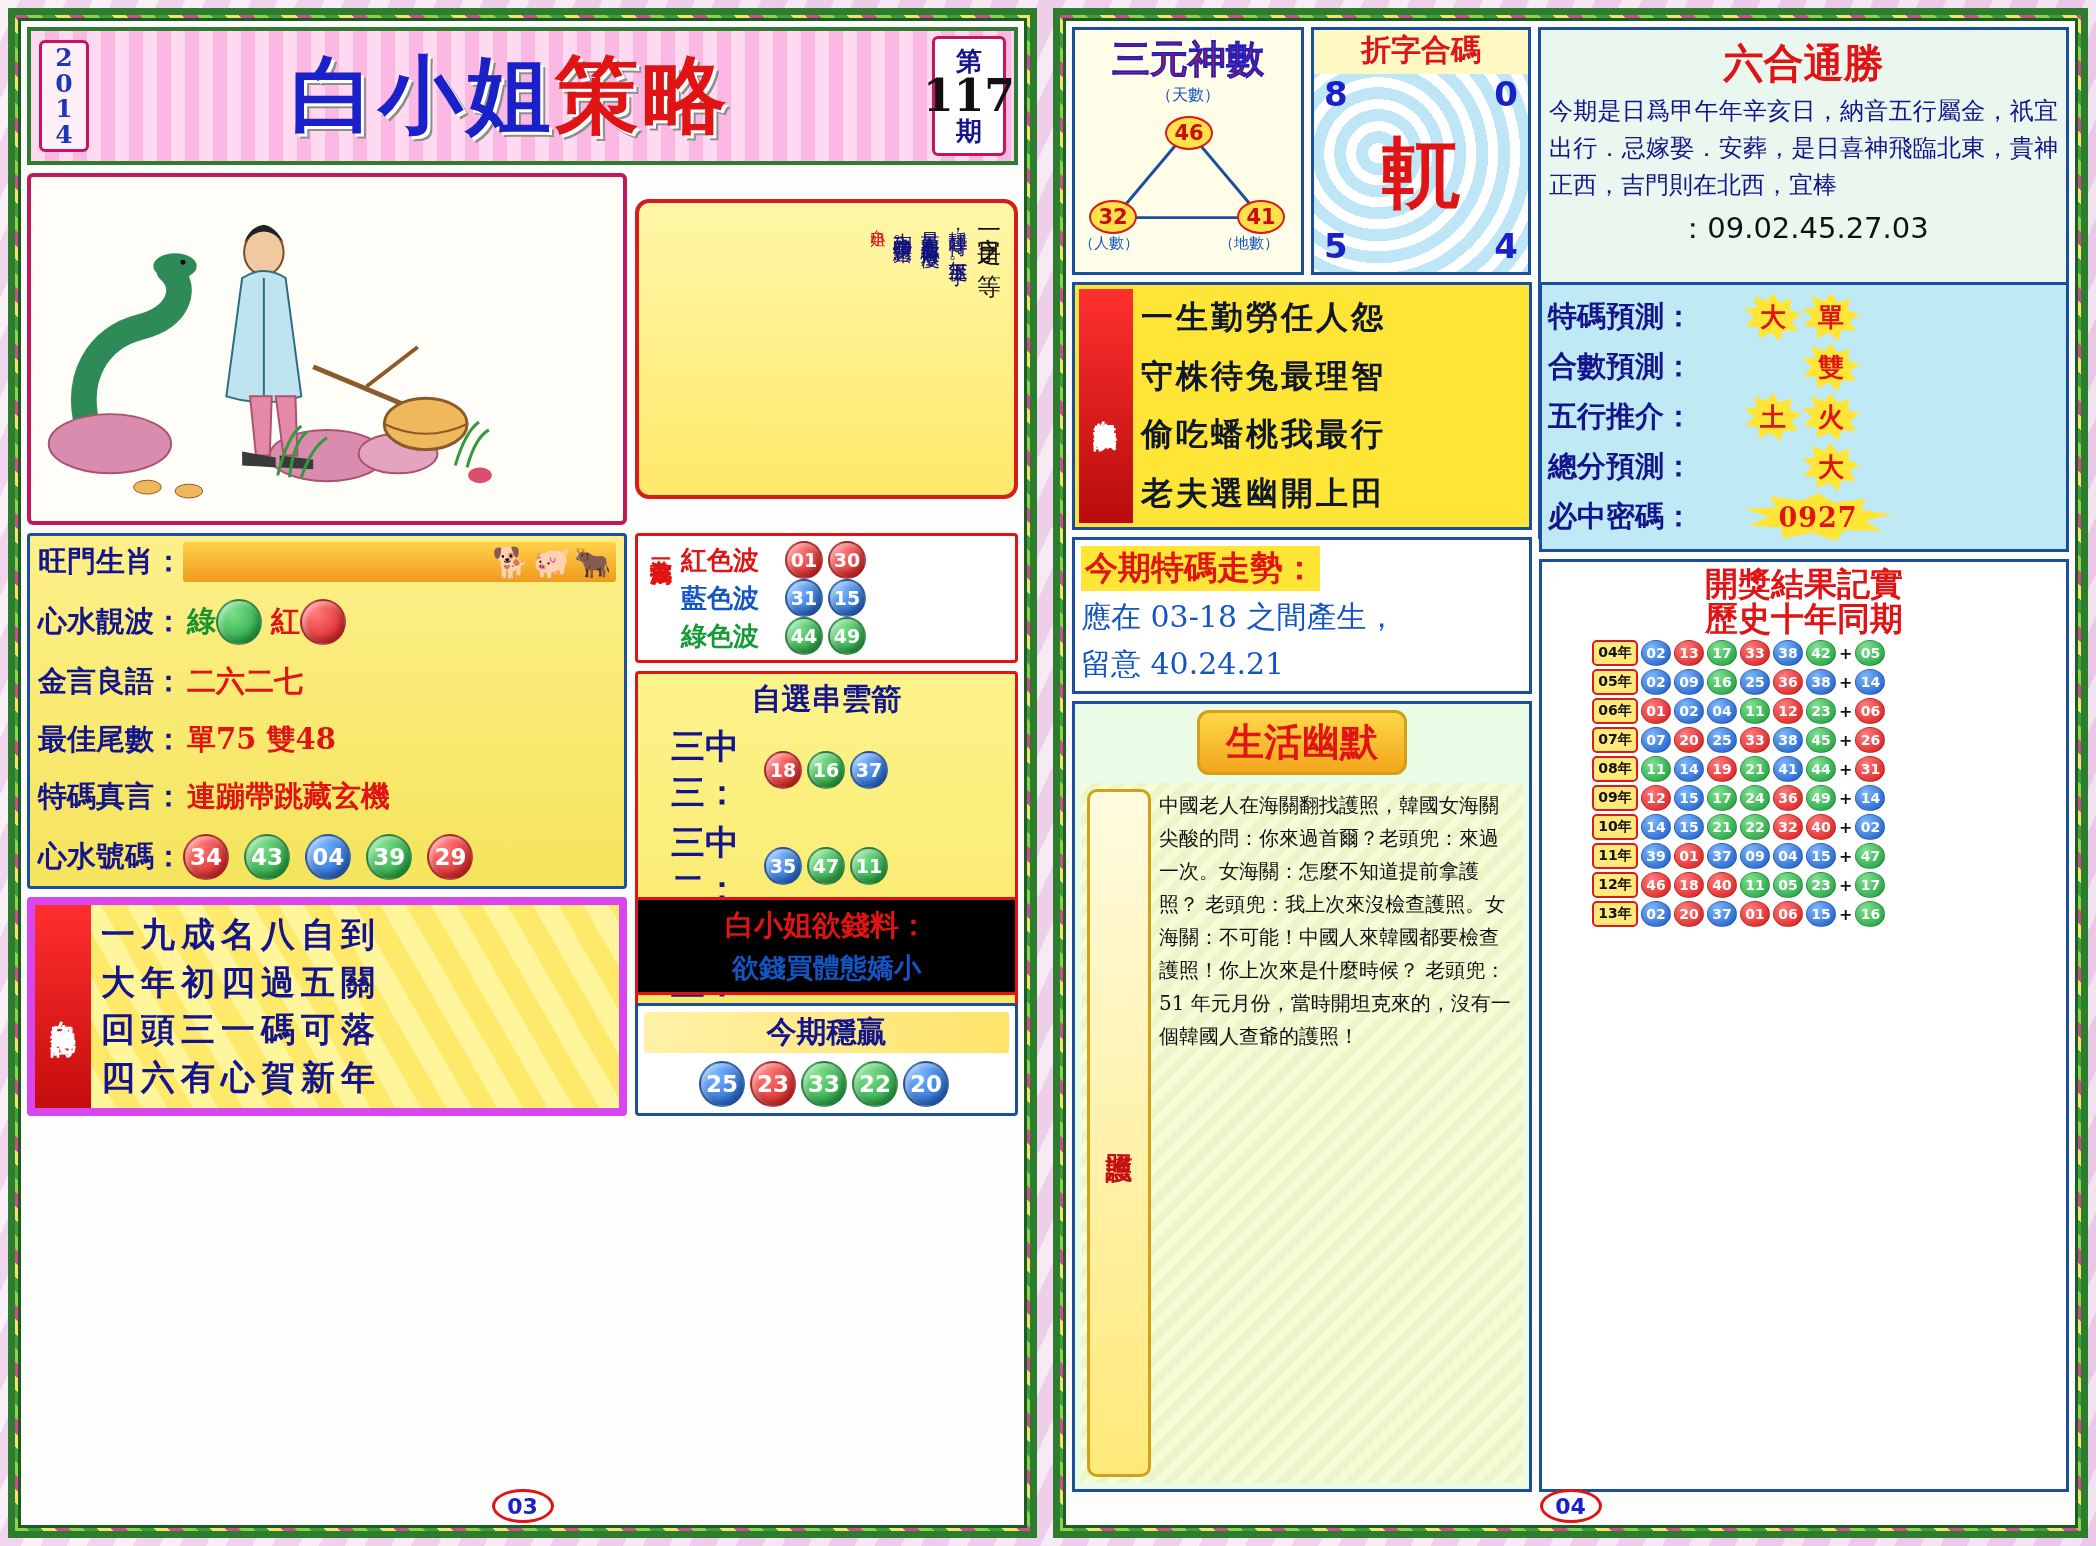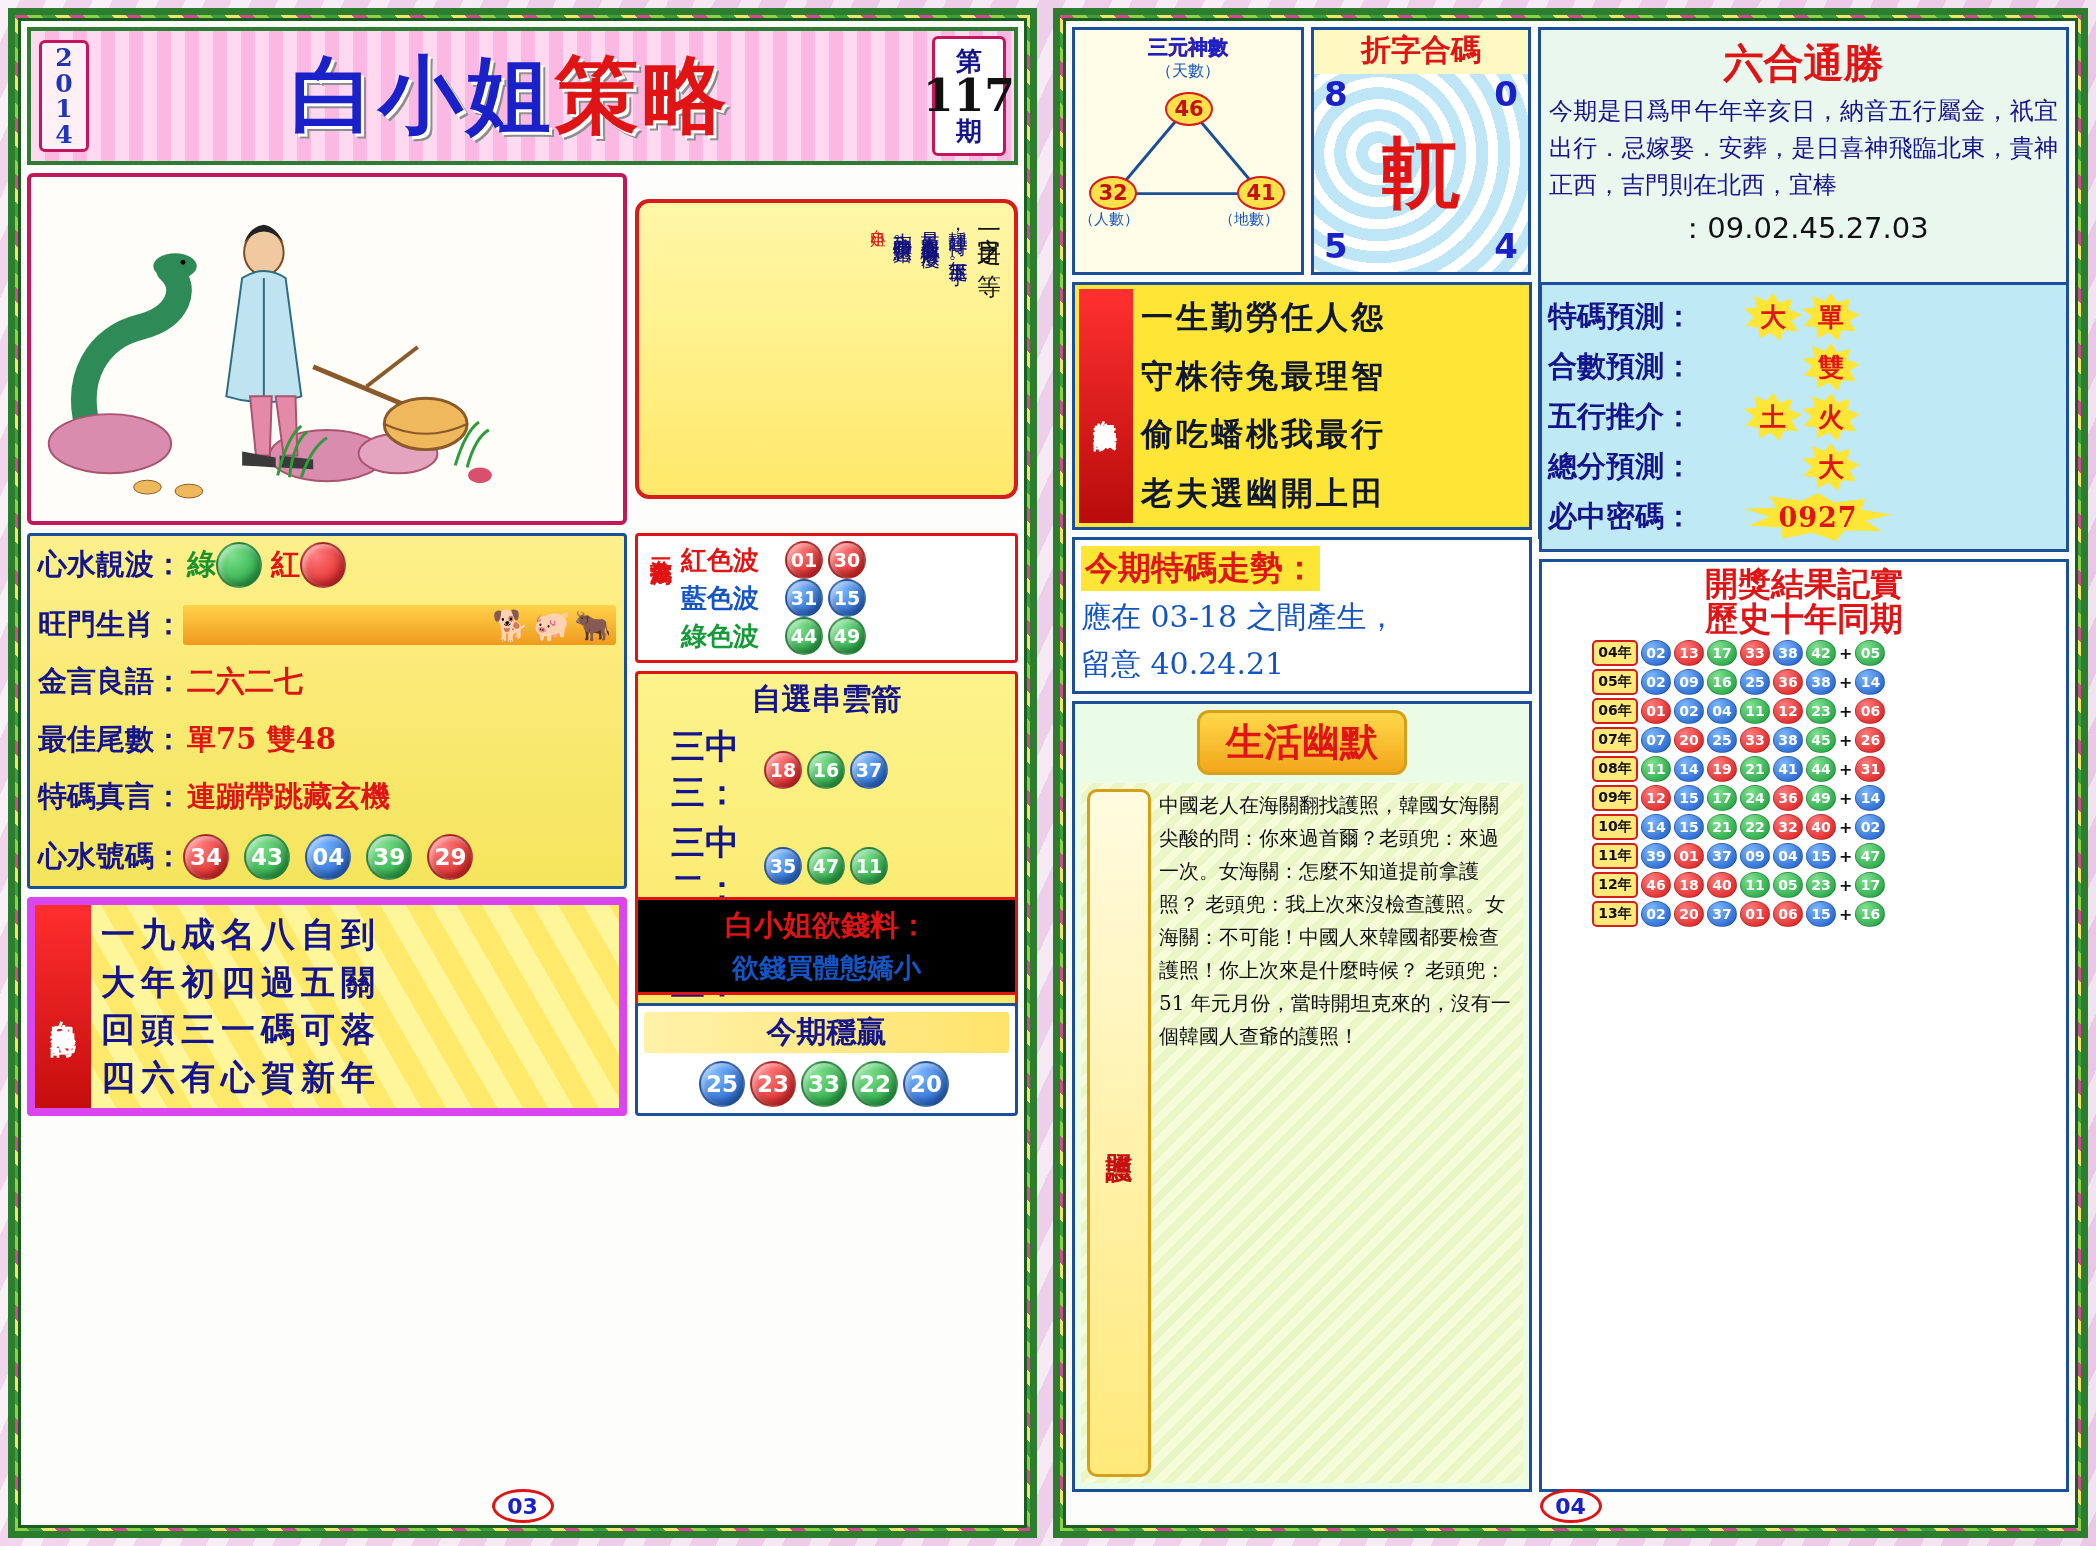--- a/index.html
+++ b/index.html
@@ -187,21 +187,21 @@
     position:absolute; bottom:2px; left:50%; transform:translateX(-50%);
     width:62px; height:34px; border:3px solid #e01414; border-radius:50%;
     background:#fff; color:#1b21c9; font-weight:bold; font-size:22px;
     display:flex; align-items:center; justify-content:center;
     font-family:"DejaVu Sans", sans-serif;
   }
 
   
   .r-top { display:flex; gap:7px; height:248px; }
   .sanyuan { width:232px; border:3px solid #1b4f9c; background:#fffde8; padding:4px; position:relative; }
-  .sanyuan .t { text-align:center; font-family:"DejaVu Serif", serif; font-size:20px; font-weight:bold; color:#e01414;
+  .sanyuan .t { text-align:center; font-family:"DejaVu Serif", serif; font-size:38px; font-weight:bold; color:#e01414;
                 -webkit-text-stroke:0.5px #1b21c9; }
   .sanyuan .sub { text-align:center; font-size:16px; color:#1455c4; font-family:"DejaVu Serif", serif; }
   .tri { position:relative; height:140px; margin-top:2px; }
   .tri svg { position:absolute; inset:0; }
   .tri .node {
     position:absolute; width:48px; height:34px; border-radius:50%;
     border:2px solid #d81b1b; background:#ffe14a;
     display:flex; align-items:center; justify-content:center;
     font-size:21px; font-weight:bold; color:#c41010;
     font-family:"DejaVu Sans", sans-serif;
@@ -359,33 +359,33 @@
               <div class="vtext">呆呆而立看似傻好放慢。</div>
               <div class="vtext">末心到時候急了錯。</div>
               <div class="vtext tag">白小姐</div>
             </div>
           </div>
         </div>
 
         <div class="zodiac-row">
           <div class="zodiac-box">
             <div class="zline">
-              <span class="lbl">心水靚波：</span>
-              <span class="val green">綠</span>
-              <span class="ball green"></span>
-              <span class="val red">紅</span>
-              <span class="ball red"></span>
-            </div>
-            <div class="zline">
               <span class="lbl">旺門生肖：</span>
               <span class="animals">
                 <span class="animal">🐕</span>
                 <span class="animal">🐖</span>
                 <span class="animal">🐂</span>
               </span>
+            </div>
+            <div class="zline">
+              <span class="lbl">心水靚波：</span>
+              <span class="val green">綠</span>
+              <span class="ball green"></span>
+              <span class="val red">紅</span>
+              <span class="ball red"></span>
             </div>
             <div class="zline">
               <span class="lbl">金言良語：</span>
               <span class="val red">二六二七</span>
             </div>
             <div class="zline">
               <span class="lbl">最佳尾數：</span>
               <span class="val red">單75 雙48</span>
             </div>
             <div class="zline">

